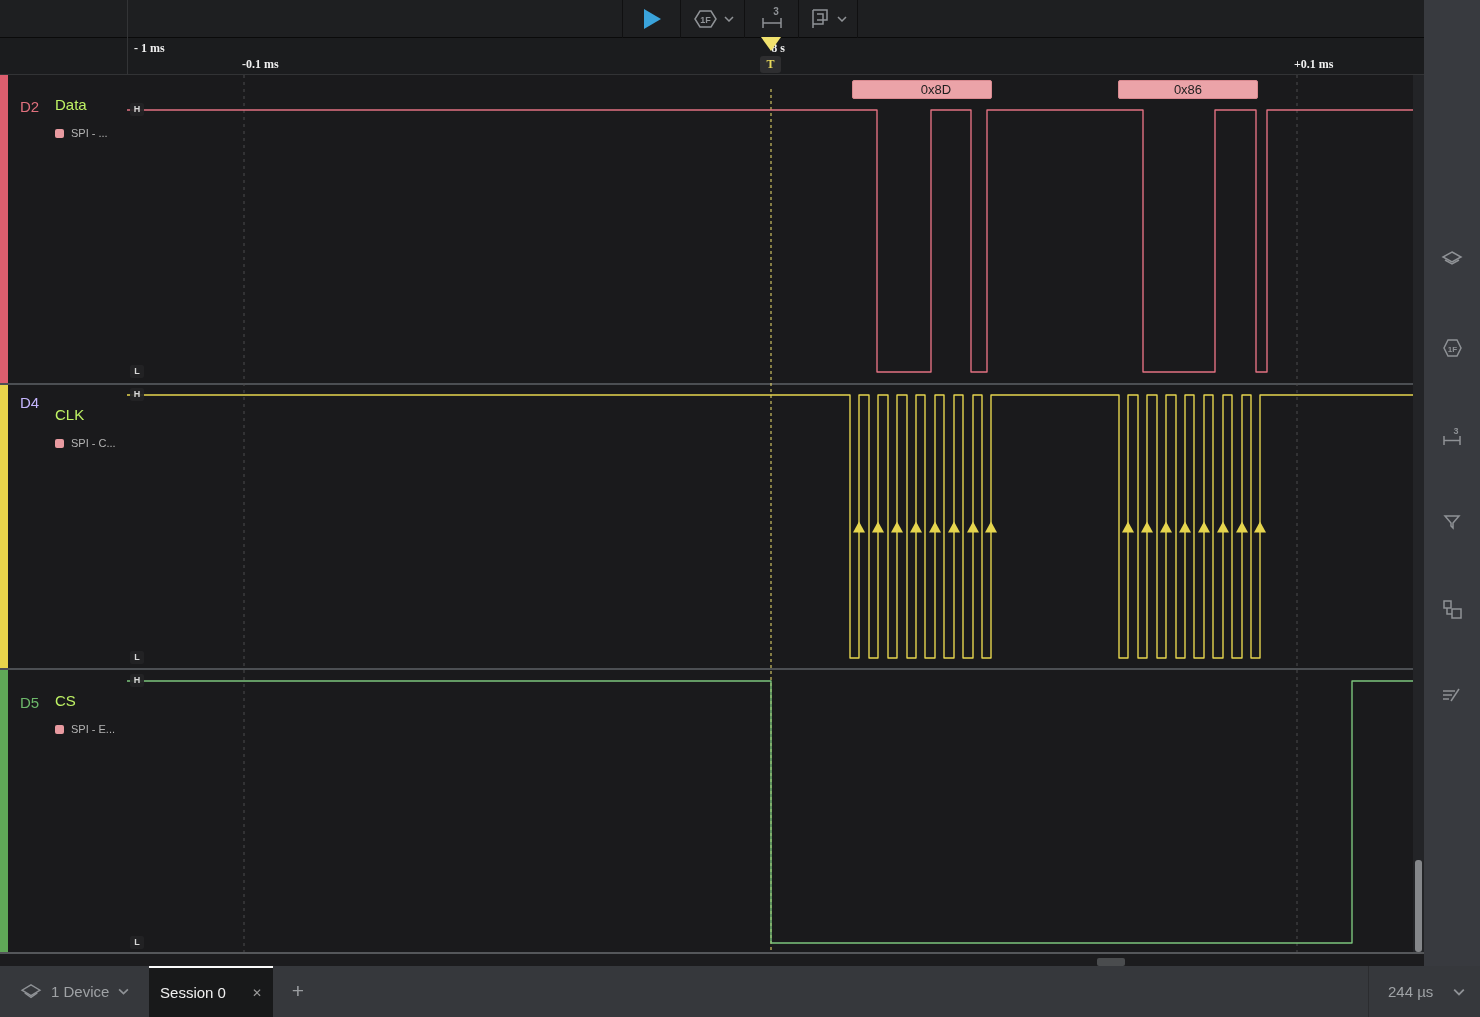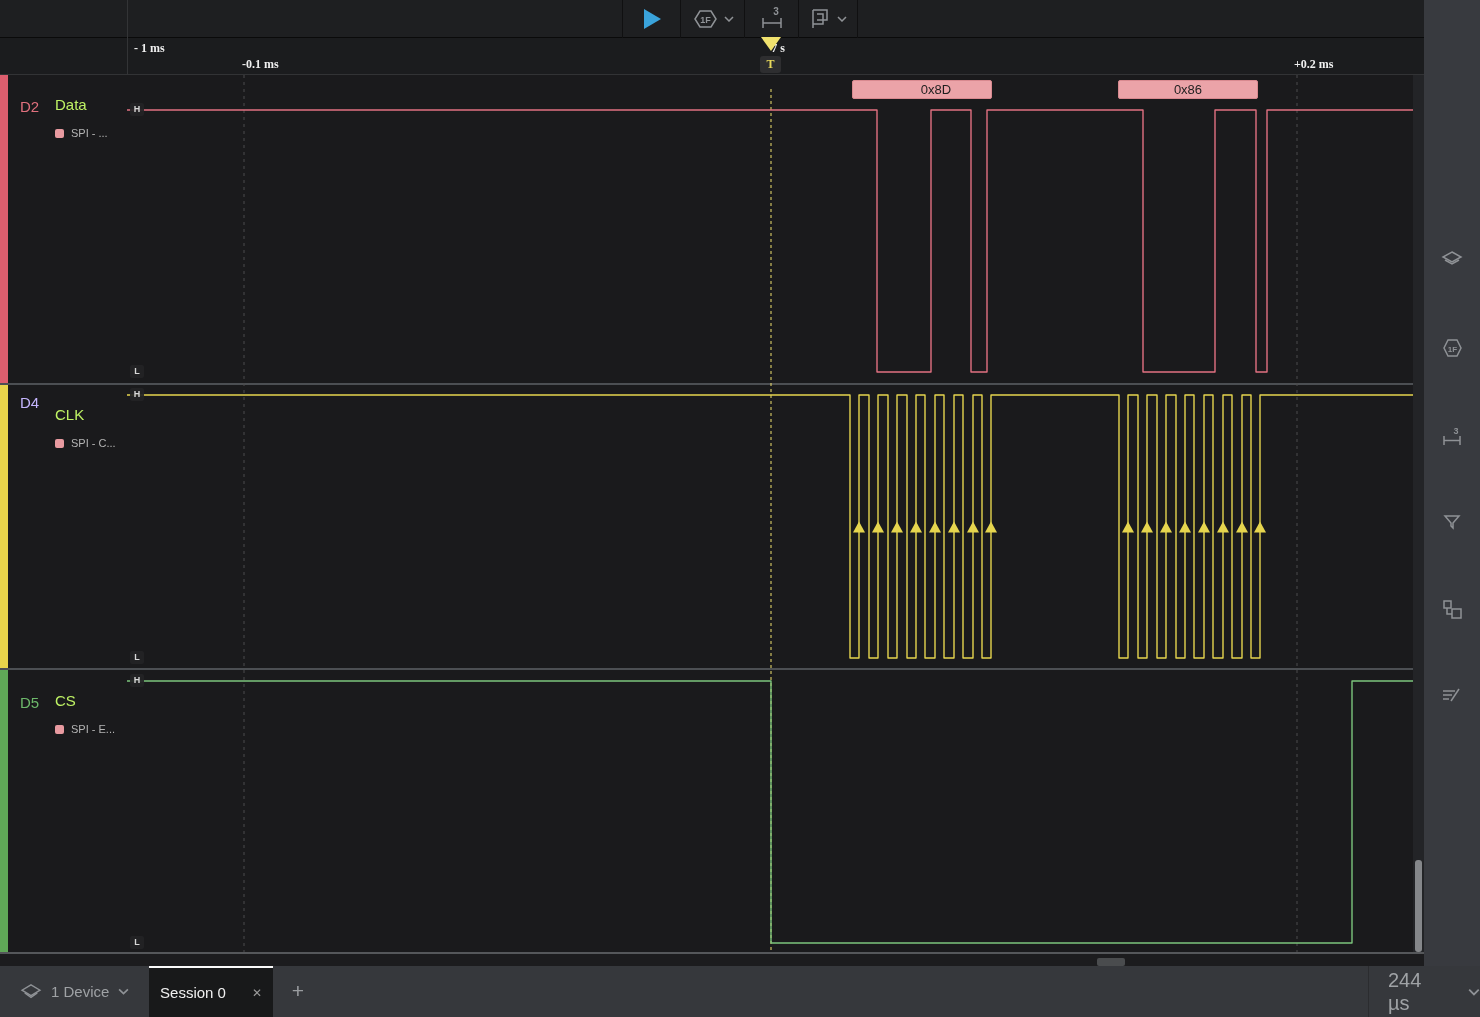--- a/index.html
+++ b/index.html
@@ -70,21 +70,21 @@
     align-items:center; gap:9px; color:#9fa2a5; font-size:15px; cursor:pointer; }
   .tab { position:absolute; left:149px; top:0; width:124px; height:51px; background:#18191a;
     border-top:2px solid #fafafa; display:flex; align-items:center; justify-content:center;
     gap:26px; cursor:pointer; }
   .tab .tab-label { color:#f0f0f0; font-size:15px; }
   .tab .tab-close { color:#9a9a9a; font-size:12px; cursor:pointer; }
   .add-tab { position:absolute; left:285px; top:12px; width:26px; height:26px; color:#9a9da0;
     font-size:21px; text-align:center; line-height:26px; cursor:pointer; }
   .bb-divider { position:absolute; left:1368px; top:0; width:1px; height:51px; background:#2b2c2f; }
   .timescale { position:absolute; left:1388px; top:0; height:51px; display:flex; align-items:center;
-    gap:20px; color:#9fa2a5; font-size:20px; cursor:pointer; }
+    gap:20px; color:#9fa2a5; font-size:15px; cursor:pointer; }
 </style>
 </head>
 <body>
 
 <div id="app">
 
   <div class="toolbar">
     <div class="vdiv" style="left:127px"></div>
     <div class="btn-group">
       <div class="tbtn" style="width:59px">
@@ -116,23 +116,23 @@
         <svg width="10" height="6" viewBox="0 0 10 6">
           <polyline points="1,1 5,5 9,1" class="icon-gray"></polyline>
         </svg>
       </div>
     </div>
   </div>
 
   <div class="timeline">
     <div class="vdiv"></div>
     <div class="tl-label" style="left:134px; top:3px">- 1 ms</div>
-    <div class="tl-label" style="left:758px; top:3px; width:40px; text-align:center">7 s</div>
+    <div class="tl-label" style="left:758px; top:3px; width:40px; text-align:center">8 s</div>
     <div class="tl-label" style="left:242px; top:19px">-0.1 ms</div>
-    <div class="tl-label" style="left:1294px; top:19px">+0.2 ms</div>
+    <div class="tl-label" style="left:1294px; top:19px">+0.1 ms</div>
     <div class="t-badge">T</div>
   </div>
   <div class="t-triangle"></div>
 
   <div class="sidebar"></div>
   <div class="side-icon" style="top:248px">
     <svg width="24" height="24" viewBox="0 0 24 24">
       <polygon class="icon-gray" points="12,4 21,9 12,14 3,9"></polygon>
       <polyline class="icon-gray" points="5,12 12,16 19,12"></polyline>
     </svg>

